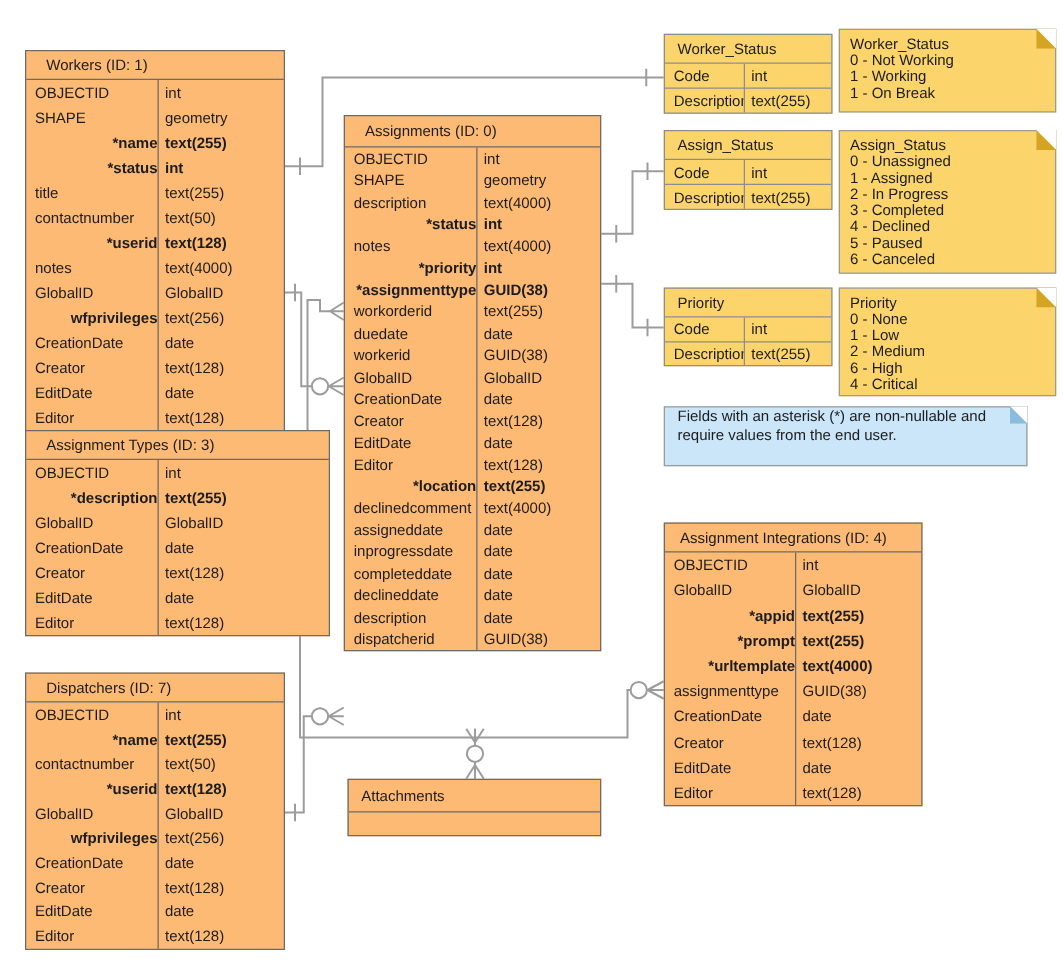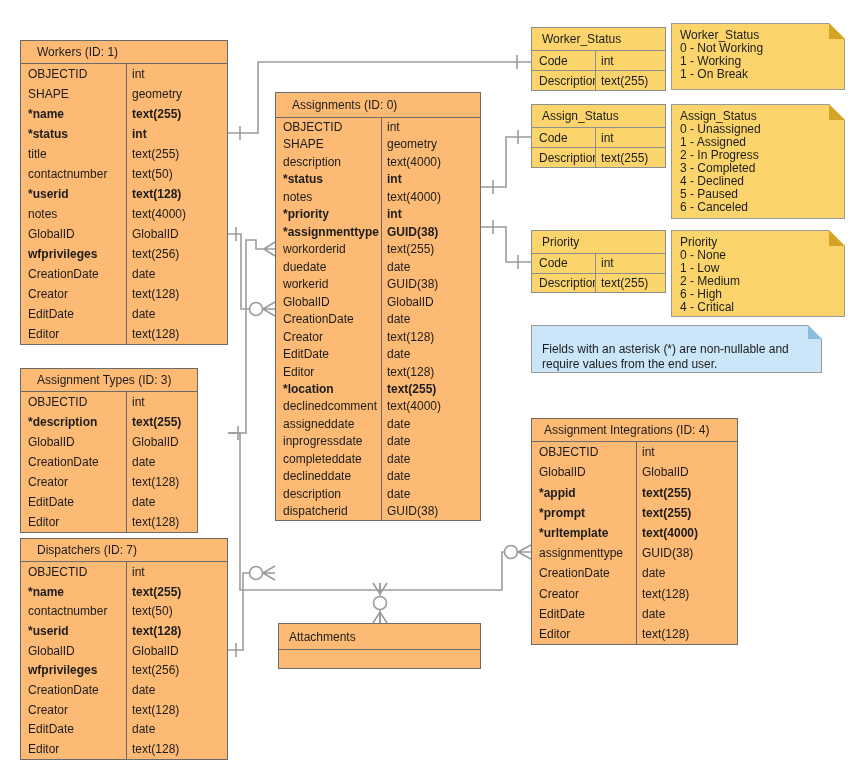--- a/index.html
+++ b/index.html
@@ -18,31 +18,31 @@
   .tbl{position:absolute;background:#fdba74;border:1px solid var(--tbl-border);box-sizing:border-box;
        display:flex;flex-direction:column;font-size:12px;}
   .tbl-h{height:var(--hh,22px);flex:0 0 var(--hh,22px);display:flex;align-items:center;
          padding-left:16px;border-bottom:1px solid var(--tbl-border);}
   .tbl-b{position:relative;flex:1;display:flex;flex-direction:column;}
   .colline{position:absolute;top:0;bottom:0;left:var(--col);width:0;border-left:1px solid var(--tbl-border);}
   .trow{flex:1;display:flex;align-items:center;min-height:0;}
   .fname{width:var(--col);flex:0 0 var(--col);padding-left:7px;box-sizing:border-box;
          white-space:nowrap;overflow:hidden;}
   .ftype{padding-left:6px;white-space:nowrap;}
-  .b{font-weight:bold;}
+  .b{font-weight:bold;text-align:right;}
   .ytbl{background:var(--accent-yellow);border-color:var(--ytbl-border);}
   .ytbl .tbl-h{border-color:var(--ytbl-border);padding-left:10px;}
   .ytbl .colline{border-color:var(--ytbl-border);}
   .ytbl .trow + .trow{border-top:1px solid var(--ytbl-border);}
   .empty-row{flex:1;}
 
   .note{position:absolute;border:1px solid #9a9a9a;box-sizing:border-box;
         font-size:12px;line-height:13px;padding:5px 8px;}
   .note.yellow{background:var(--accent-yellow);}
-  .note.blue{background:var(--note-blue);line-height:15px;padding:16px 10px;}
+  .note.blue{background:var(--note-blue);line-height:15px;padding:0 10px;}
   .fold{position:absolute;top:-1px;right:-1px;}
 </style>
 </head>
 <body>
 
 <div class="canvas">
 
   <svg class="connectors">
 
     <g>
@@ -153,21 +153,21 @@
           <span class="fname">EditDate</span>
           <span class="ftype">date</span>
         </div>
         <div class="trow">
           <span class="fname">Editor</span>
           <span class="ftype">text(128)</span>
         </div>
       </div>
   </div>
 
-  <div class="tbl" style="left:20px;top:368px;width:178px;height:165px;--col:105px">
+  <div class="tbl" style="left:20px;top:344px;width:244px;height:165px;--col:105px">
     <div class="tbl-h">Assignment Types (ID: 3)</div>
     <div class="tbl-b">
       <div class="colline"></div>
     <div class="trow">
           <span class="fname">OBJECTID</span>
           <span class="ftype">int</span>
         </div>
         <div class="trow">
           <span class="fname b">*description</span>
           <span class="ftype b">text(255)</span>

